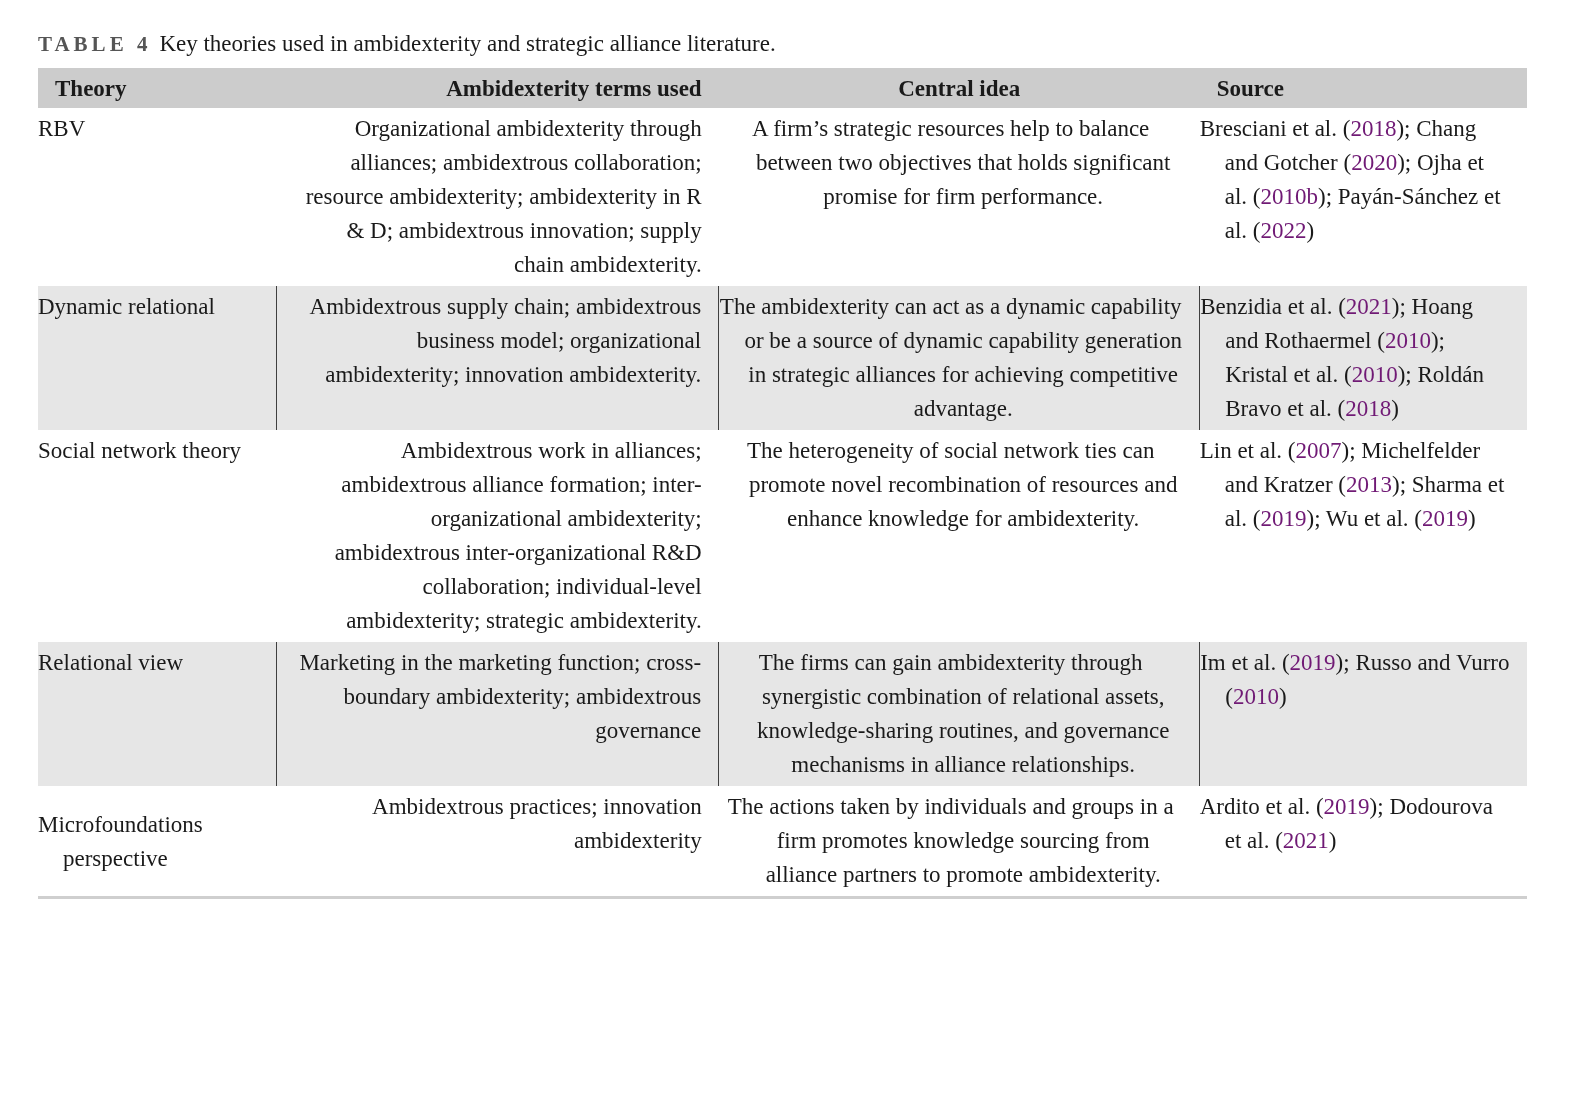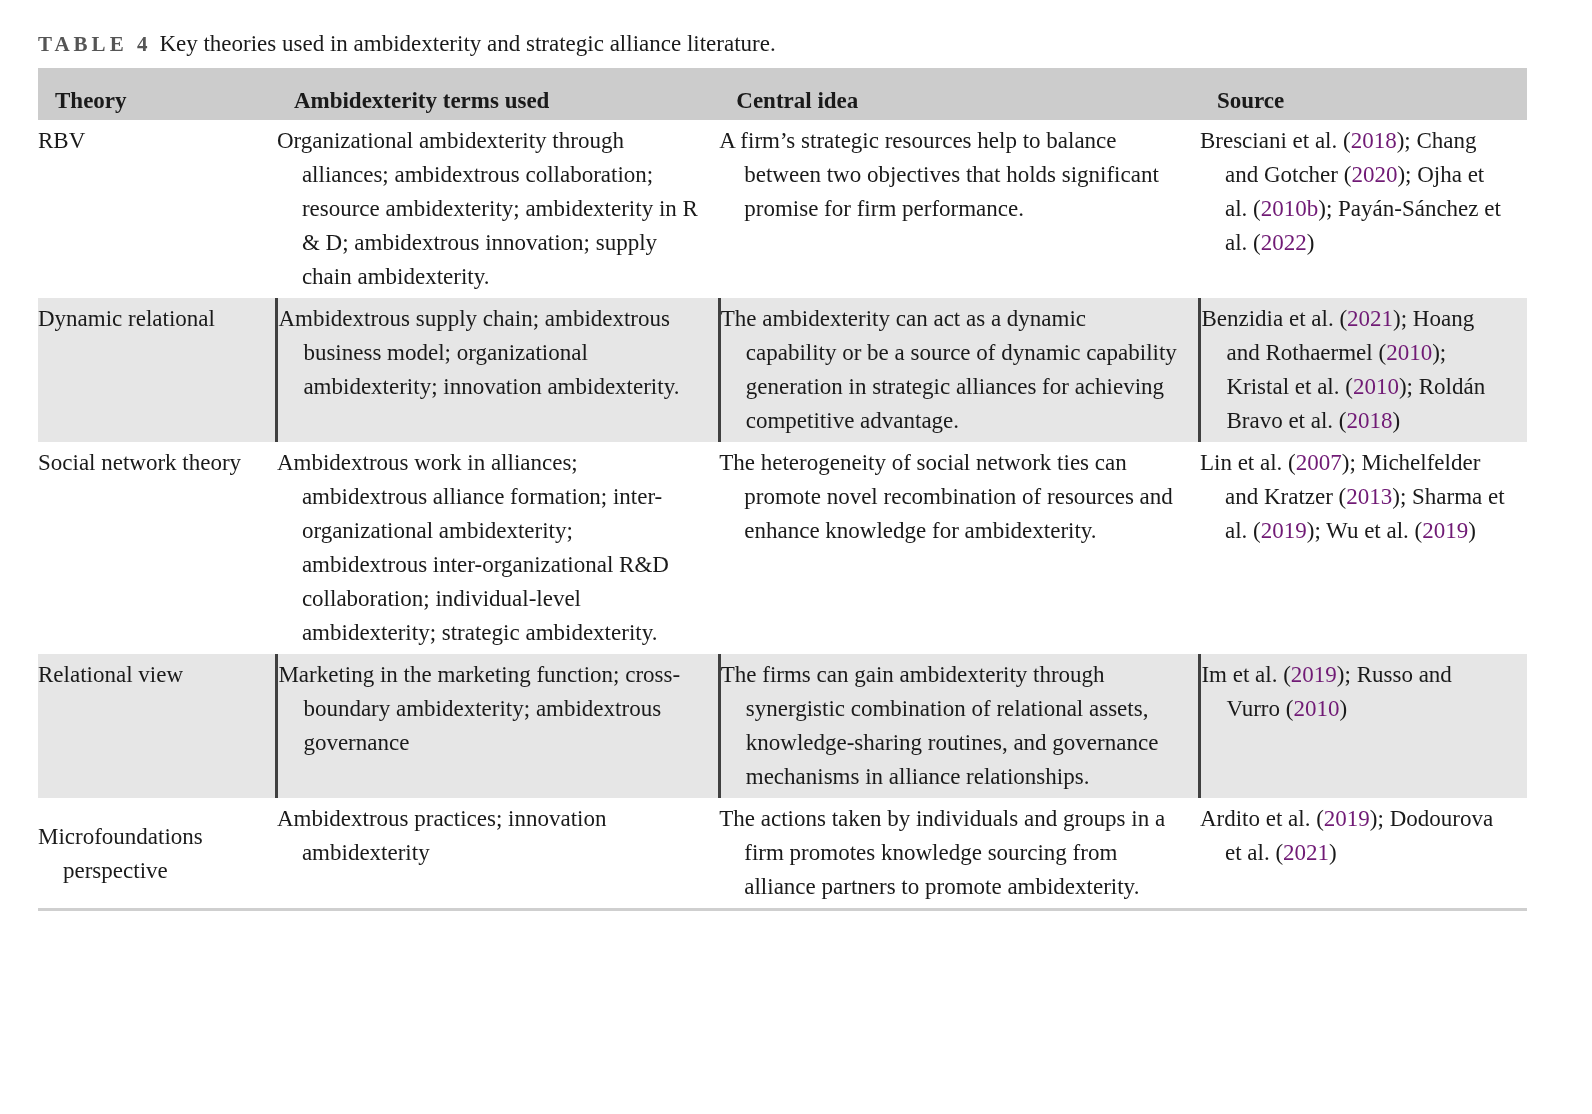--- a/index.html
+++ b/index.html
@@ -1,27 +1,27 @@
 <!DOCTYPE html>
 <html><head>
 <meta charset="utf-8">
 <style>
   html, body { margin:0; padding:0; background:#ffffff; }
   body { width:1592px; height:1114px; position:relative; font-family:"Liberation Serif","DejaVu Serif",serif; color:#1a1a1a; }
   .caption { position:absolute; left:38px; top:28px; font-size:23px; line-height:32px; white-space:nowrap; }
   .caption .lbl { font-weight:bold; letter-spacing:4px; color:#555; margin-right:8px; font-size:21px; }
   table { position:absolute; left:38px; top:68px; width:1489px; border-collapse:collapse; font-size:23px; line-height:34px; }
   thead tr { background:#cccccc; }
-  th { text-align:left; font-weight:bold; padding:16px 17px 2px 17px; height:34px; }
+  th { text-align:left; font-weight:bold; padding:4px 17px 2px 17px; height:34px; }
   td { vertical-align:top; padding:4px 17px 4px 17px; }
   tbody tr.shade { background:#e6e6e6; }
-  tbody tr.shade td + td { border-left:3px solid #404040; }
+  tbody tr.shade td + td { border-left:1px solid #404040; }
   tbody tr:last-child { border-bottom:3px solid #cfcfcf; }
   .hang { padding-left:25px; text-indent:-25px; }
-  .c1 { width:199px; } .c2 { width:414px; } .c3 { width:455px; } .c4 { width:294px;margin-top:33px; }
+  .c1 { width:199px; } .c2 { width:414px;text-align:right; } .c3 { width:455px;text-align:center; } .c4 { width:294px;margin-top:33px; }
   .lnk { color:#701a75; }
 </style>
 </head>
 <body>
 
 <div class="caption">
   <span class="lbl">TABLE 4</span><span>Key theories used in ambidexterity and strategic alliance literature.</span>
 </div>
 
 <table>

